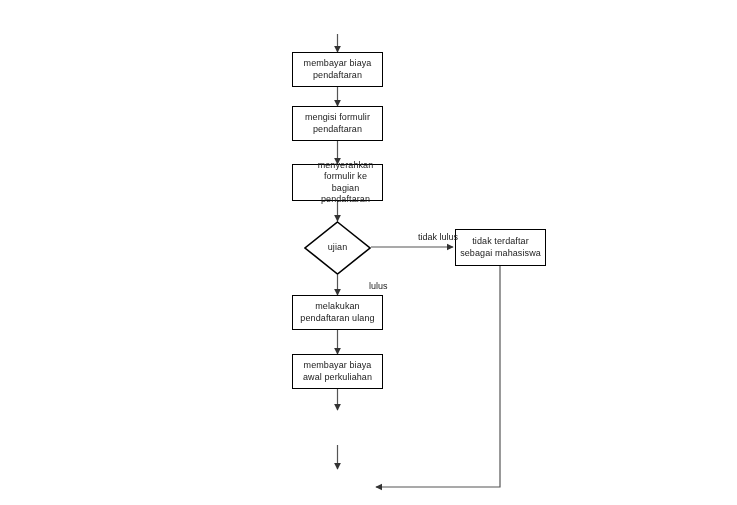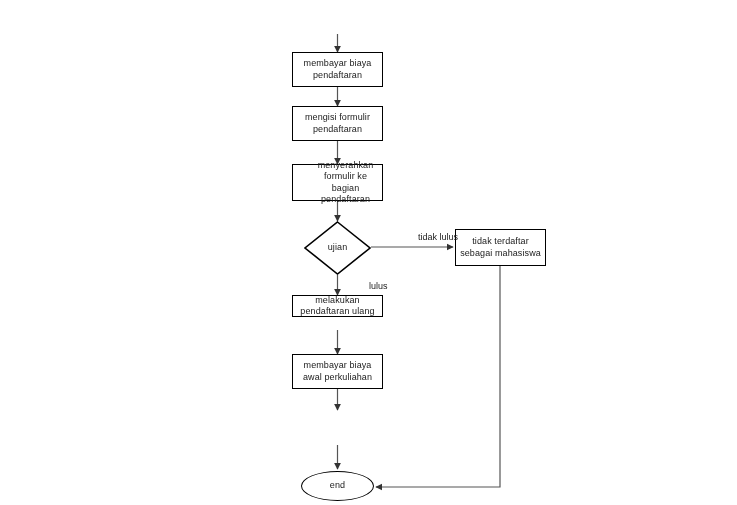--- a/index.html
+++ b/index.html
@@ -125,32 +125,29 @@
 sebagai mahasiswa</span>
   </div>
 
   <div class="node node-decision" style="left:304px; top:221px; width:67px; height:54px;">
     <svg class="diamond-shape" viewBox="0 0 67 54" preserveAspectRatio="none">
       <polygon points="33.5,1 66,27 33.5,53 1,27" fill="#ffffff" stroke="#000000" stroke-width="1.6"></polygon>
     </svg>
     <span class="diamond-label">ujian</span>
   </div>
 
-  <div class="node node-process" style="left:292px; top:295px; width:91px; height:22px;">
+  <div class="node node-process" style="left:292px; top:295px; width:91px; height:35px;">
     <span class="label">melakukan
 pendaftaran ulang</span>
   </div>
 
   <div class="node node-process" style="left:292px; top:354px; width:91px; height:35px;">
     <span class="label">membayar biaya
 awal perkuliahan</span>
   </div>
 
 
-  <div class="node node-terminator" style="left:301px; top:471px; width:73px; height:30px;">
-    <span class="label">end</span>
-  </div>
 
   <div class="edge-label" style="left:391px; top:232px;">tidak lulus</div>
 
   <div class="edge-label" style="left:342px; top:281px;">lulus</div>
 
 </div>
 
 </body></html>

